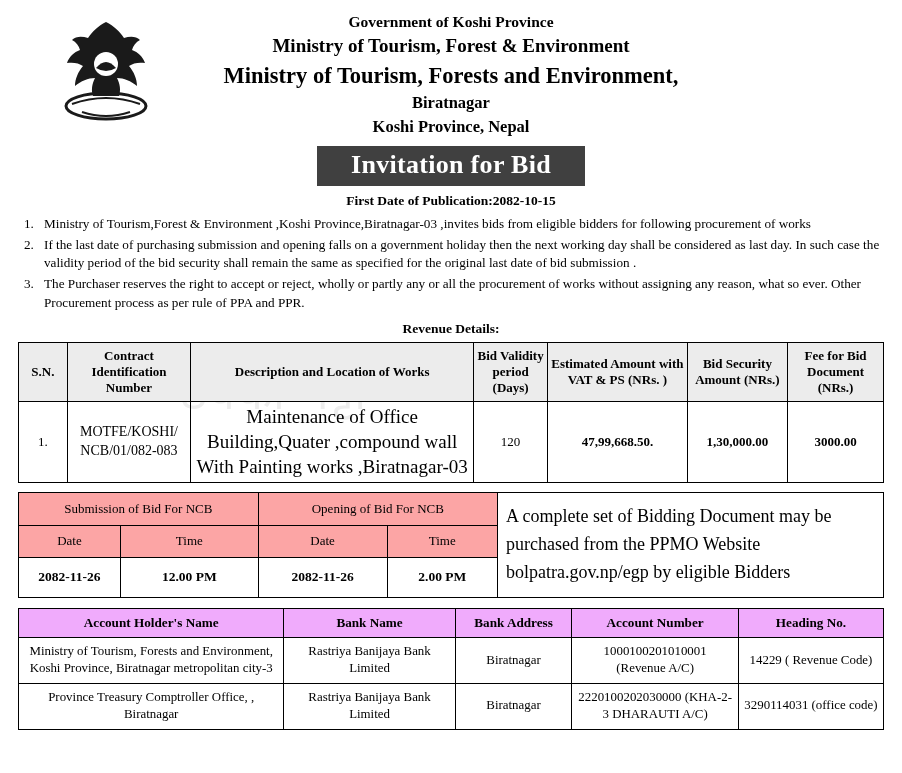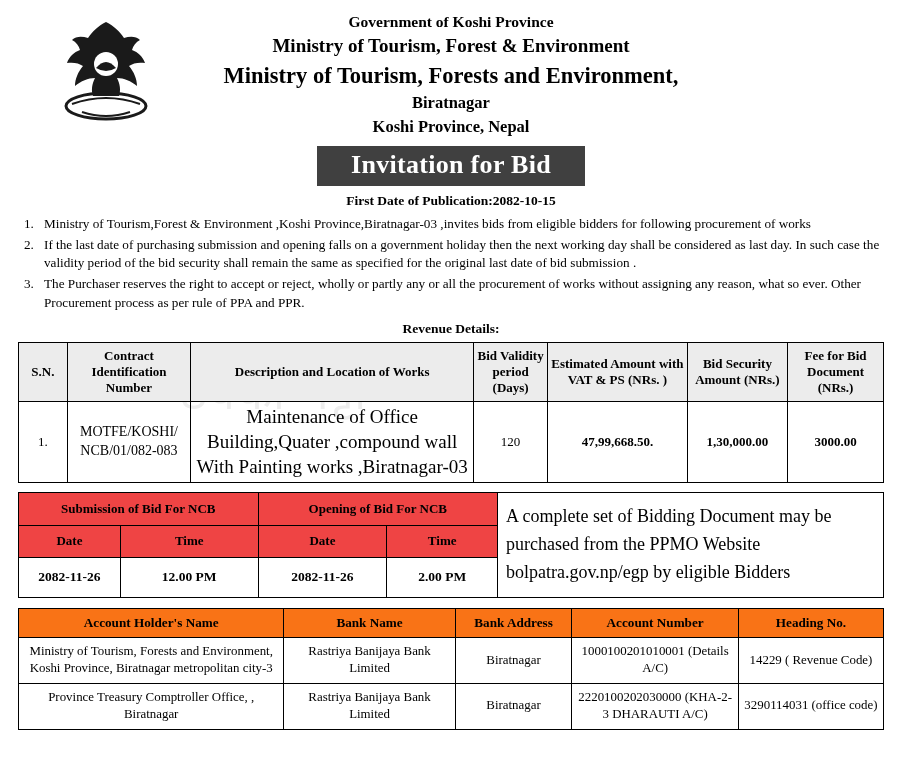--- a/index.html
+++ b/index.html
@@ -126,21 +126,21 @@
     border-collapse: collapse;
     width: 480px;
     font-size: 13px;
   }
   table.sched th, table.sched td {
     border: 1px solid #000;
     text-align: center;
     vertical-align: middle;
     padding: 4px 4px;
   }
-  table.sched th { background: #ef4444; font-weight: bold; }
+  table.sched th { background: #fca5a5; font-weight: normal; }
   table.sched td.val { font-weight: bold; font-size: 13.5px; padding: 7px 4px; }
   .notebox {
     flex: 1;
     border: 1px solid #000;
     border-left: none;
     padding: 10px 10px 10px 8px;
     font-size: 18px;
     line-height: 1.55;
   }
 
@@ -150,21 +150,21 @@
     width: 100%;
     font-size: 13px;
   }
   table.bank th, table.bank td {
     border: 1px solid #000;
     text-align: center;
     vertical-align: middle;
     padding: 5px 5px;
     line-height: 1.35;
   }
-  table.bank th { background: #f97316; font-weight: bold; font-size: 13.2px; }
+  table.bank th { background: #f0abfc; font-weight: bold; font-size: 13.2px; }
   table.bank td { font-size: 12.9px; }
   .pad-row td { padding-top: 9px; padding-bottom: 9px; }
 </style>
 </head>
 <body>
 
 <div class="page">
 
   <div class="watermark">ठेक्का पट्टा</div>
 
@@ -269,21 +269,21 @@
           <th style="width:110px;">Bank Address</th>
           <th style="width:160px;">Account Number</th>
           <th style="width:140px;">Heading No.</th>
         </tr>
       </thead>
       <tbody>
         <tr class="pad-row">
           <td>Ministry of Tourism, Forests and Environment, Koshi Province, Biratnagar metropolitan city-3</td>
           <td>Rastriya Banijaya Bank Limited</td>
           <td>Biratnagar</td>
-          <td>1000100201010001 (Details A/C)</td>
+          <td>1000100201010001 (Revenue A/C)</td>
           <td>14229 ( Revenue Code)</td>
         </tr>
         <tr class="pad-row">
           <td>Province Treasury Comptroller Office, , Biratnagar</td>
           <td>Rastriya Banijaya Bank Limited</td>
           <td>Biratnagar</td>
           <td>2220100202030000 (KHA-2-3 DHARAUTI A/C)</td>
           <td>3290114031 (office code)</td>
         </tr>
       </tbody>

